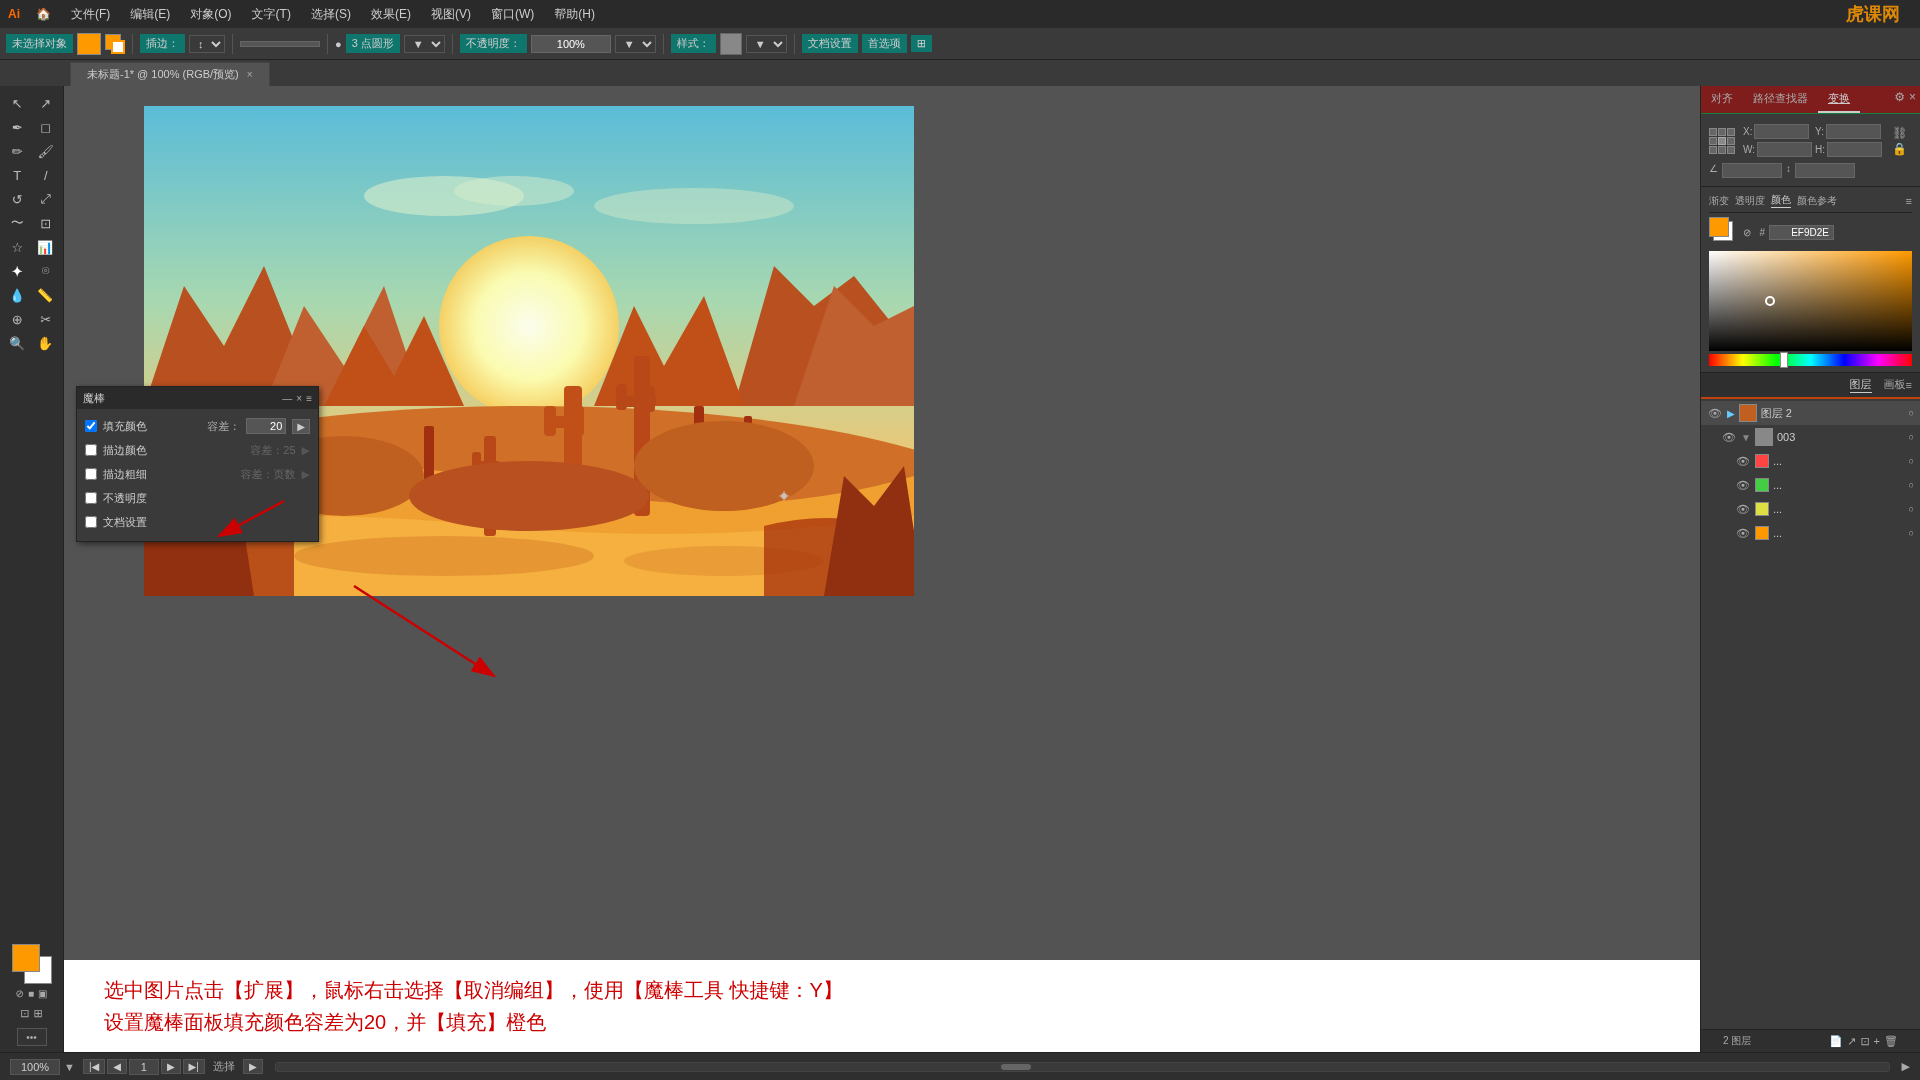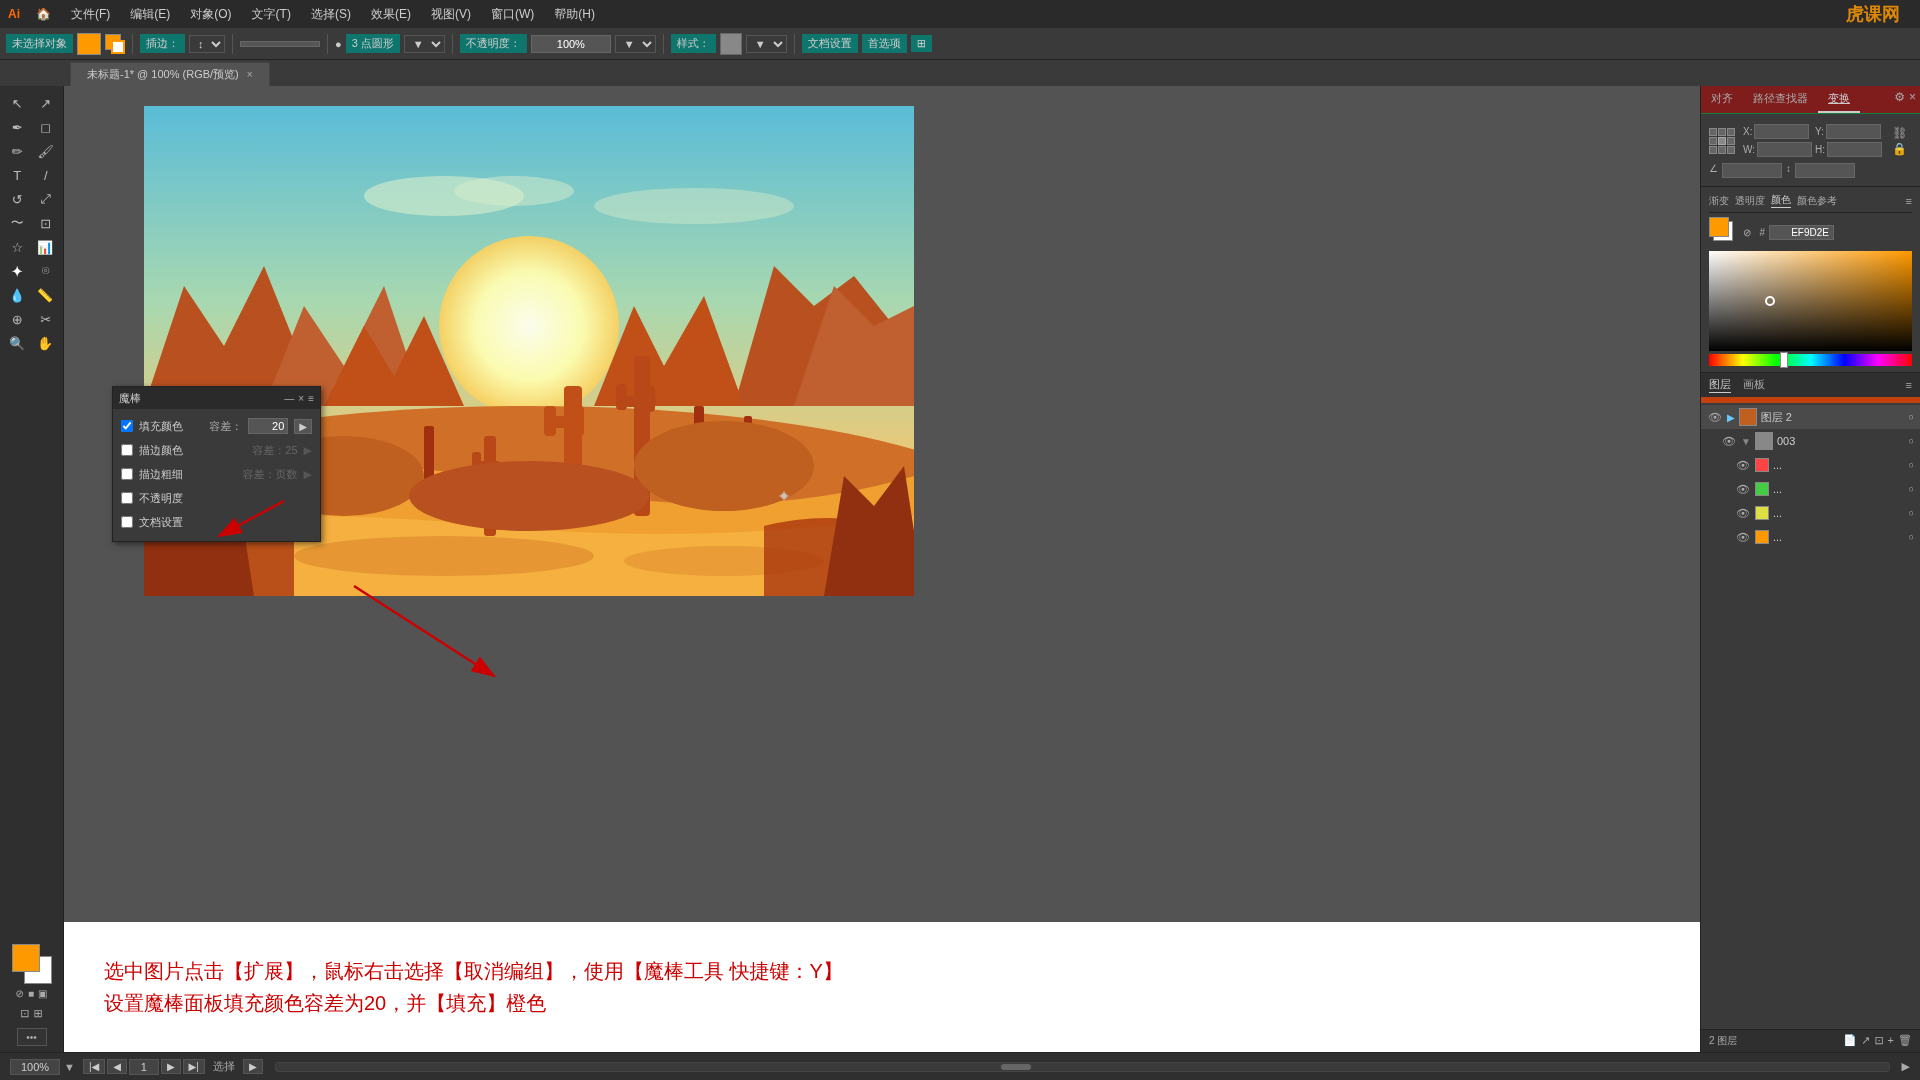--- a/index.html
+++ b/index.html
@@ -227,22 +227,22 @@
       width: 100%;
       height: 100%;
       position: relative;
       overflow: hidden;
     }
 
     
     .magic-wand-panel {
       position: absolute;
       top: 300px;
-      left: 48px;
-      width: 209px;
+      left: 12px;
+      width: 243px;
       background: #3a3a3a;
       border: 1px solid #222;
       box-shadow: 2px 2px 6px rgba(0,0,0,0.5);
       z-index: 10;
     }
     .panel-titlebar {
       background: #2a2a2a;
       height: 22px;
       display: flex;
       align-items: center;
@@ -301,21 +301,21 @@
       cursor: pointer;
       padding: 1px 4px;
     }
 
     
     .instruction-box {
       position: absolute;
       bottom: 0;
       left: 0;
       right: 0;
-      height: 130px;
+      height: 92px;
       background: #fff;
       display: flex;
       align-items: center;
       padding: 20px 40px;
     }
     .instruction-text {
       color: #cc0000;
       font-size: 20px;
       line-height: 1.6;
       font-weight: normal;
@@ -413,23 +413,23 @@
     .layers-section {
       flex: 1;
       display: flex;
       flex-direction: column;
       overflow: hidden;
     }
     .layers-header {
       display: flex;
       background: #2f2f2f;
       padding: 4px 8px;
-      justify-content: space-between;
-      align-items: center;
-      border-bottom: 6px solid #c2410c;
+      justify-content: flex-end;
+      align-items: center;
+      border-bottom: 2px solid #c2410c;
     }
     .layers-tabs {
       display: flex;
       gap: 12px;
     }
     .layer-tab {
       font-size: 11px;
       color: #aaa;
       cursor: pointer;
     }
@@ -961,21 +961,21 @@
             <span style="color:#aaa;font-size:9px;">○</span>
           </div>
           <div class="layer-item" style="padding-left:34px;">
             <span class="layer-eye">👁</span>
             <div style="width:14px;height:14px;background:#f90;border:1px solid #888;flex-shrink:0;"></div>
             <span class="layer-name">...</span>
             <span style="color:#aaa;font-size:9px;">○</span>
           </div>
         </div>
 
-        <div style="display:flex;align-items:flex-start;padding:4px 8px;background:#2f2f2f;border-top:1px solid #222;gap:6px;">
+        <div style="display:flex;align-items:flex-end;padding:4px 22px;background:#2f2f2f;border-top:1px solid #222;gap:6px;">
           <span style="font-size:10px;color:#aaa;">2 图层</span>
           <div style="display:flex;gap:4px;margin-left:auto;">
             <span style="color:#aaa;font-size:11px;">📄</span>
             <span style="color:#aaa;font-size:11px;">↗</span>
             <span style="color:#aaa;font-size:11px;">⊡</span>
             <span style="color:#aaa;font-size:11px;">+</span>
             <span style="color:#aaa;font-size:11px;">🗑</span>
           </div>
         </div>
       </div>

